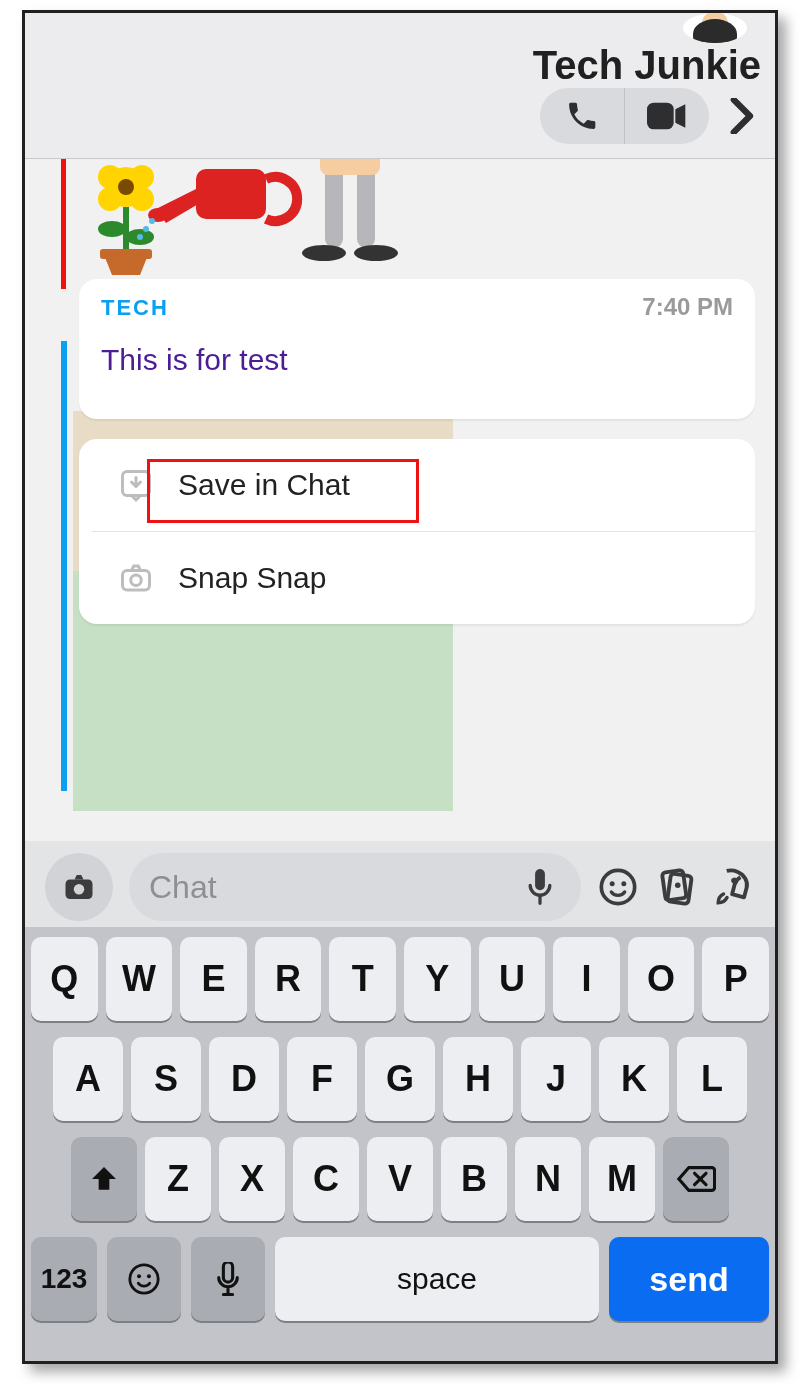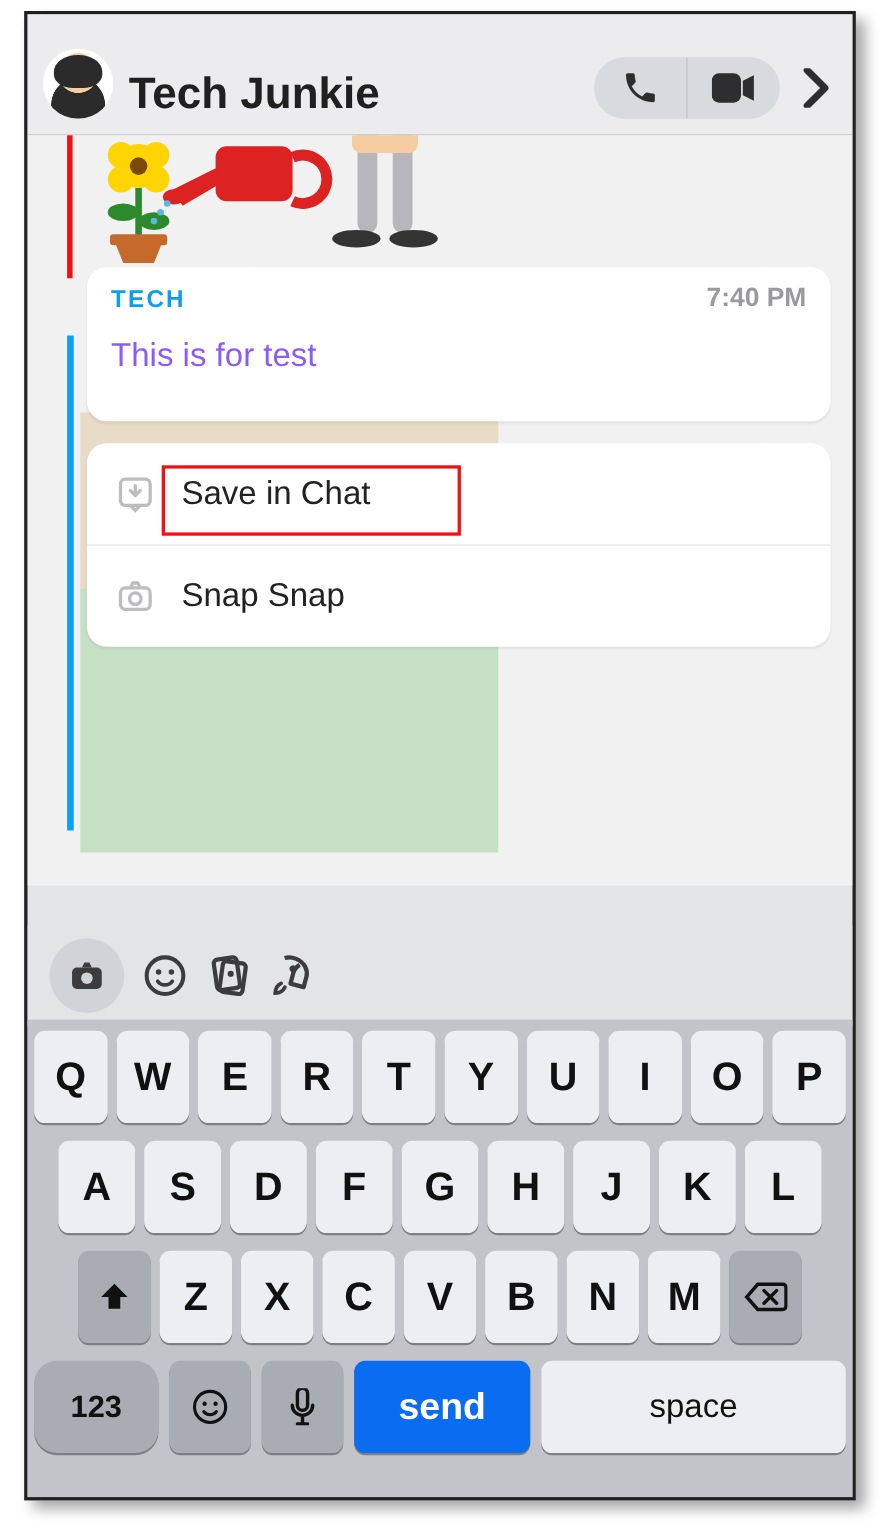--- a/index.html
+++ b/index.html
@@ -29,26 +29,27 @@
     font-size: 34px;
     letter-spacing: 1px;
     font-family: Arial, sans-serif;
   }
   .wm .a { background:#000; color:#f4c400; padding:2px 4px; }
   .wm .b { background:#000; color:#fff; padding:2px 6px 2px 2px; }
 
   
   .hdr {
     position: relative;
-    height: 110px;
+    height: 146px;
     background: #ececee;
     border-bottom: 1px solid #c9c9cc;
     display: flex;
     align-items: flex-end;
     padding: 0 14px 14px 14px;
+    flex-direction: column;
   }
   .avatar {
     width: 64px; height: 64px;
     border-radius: 50%;
     background: radial-gradient(circle at 50% 35%, #f6cda0 0 34%, transparent 35%),
                 radial-gradient(circle at 50% 80%, #2b2b2b 0 40%, transparent 41%),
                 #fff;
     margin-right: 14px;
     position: relative;
     overflow: hidden;
@@ -90,27 +91,28 @@
   }
 
   .popup{
     position:absolute; left:54px; right:20px;
     background:#fff; border-radius:18px;
     box-shadow: 0 2px 2px rgba(0,0,0,0.06);
   }
   .popup.top{ top:120px; height:140px; padding:16px 22px; }
   .popup.top .sender{ color:#0a9ff0; font-weight:800; letter-spacing:2px; font-size:22px;}
   .popup.top .time{ position:absolute; right:22px; top:14px; color:#9a9a9d; font-size:24px;font-weight:bold;}
-  .popup.top .msg{ margin-top:22px; font-size:30px; color:#8b5cf6;}
+  .popup.top .msg{ margin-top:22px; font-size:30px; color:#4c1d95;}
 
   .popup.menu{ top:280px; }
   .menu-item{
     display:flex; align-items:center; gap:24px;
     padding:28px 26px; font-size:30px; color:#222;
     border-top:1px solid #e3e3e5;
+    margin-left:13px;
   }
   .menu-item:first-child{ border-top:none;}
   .menu-item .ico{ width:36px; height:36px; color:#bdbdc0;}
   .hl-box{
     position:absolute; left:122px; top:300px;
     width:272px; height:64px;
     border:3px solid #e11; pointer-events:none;
   }
   .img-strip{
     position:absolute; left:48px; top:252px;
@@ -152,21 +154,21 @@
     box-shadow: 0 2px 0 rgba(0,0,0,.35);
     display:flex; align-items:center; justify-content:center;
     font-size:36px; font-weight:700; color:#111;
   }
   .kb-row.r1 .key{ width:67px;}
   .kb-row.r2 .key{ width:70px;}
   .kb-row.r3 .key{ width:66px;}
   .key.shift, .key.del{ width:94px; background:#a9acb3;}
   .kb-row.r4{ gap:10px;}
   .key.func{ background:#a9acb3; font-size:28px;}
-  .key.k123{ width:113px;border-radius:21px;}
+  .key.k123{ width:66px;}
   .key.emoji{ width:74px;}
   .key.mic{ width:74px;}
   .key.space{ flex:1; background:#eceef1; font-size:30px; font-weight:500;}
   .key.send{ width:160px; background:#0a6cf0; color:#fff; font-size:34px; font-weight:700;}
 
   svg{ display:block;}
 </style>
 </head>
 <body>
 
@@ -272,20 +274,29 @@
   </div>
 
   <div class="input-bar">
     <div class="round-btn">
       <svg width="36" height="36" viewBox="0 0 24 24">
           <rect x="3" y="7" width="18" height="13" rx="3" fill="#3c3c3e"></rect>
           <path d="M9 7l1.5-3h3L15 7" fill="#3c3c3e"></path>
           <circle cx="12" cy="13.5" r="3.5" fill="#d2d3d6"></circle>
         </svg>
     </div>
+    <div class="chat-input">
+      <span>Chat</span>
+      <span class="ibar-ico">
+        <svg width="26" height="36" viewBox="0 0 14 22">
+            <rect x="4" y="0" width="6" height="13" rx="3" fill="#3c3c3e"></rect>
+            <path d="M1 10a6 6 0 0 0 12 0M7 16v5" stroke="#3c3c3e" stroke-width="2" fill="none" stroke-linecap="round"></path>
+          </svg>
+      </span>
+    </div>
     <div class="ibar-ico">
       <svg width="40" height="40" viewBox="0 0 24 24">
           <circle cx="12" cy="12" r="10" fill="none" stroke="#3c3c3e" stroke-width="2.2"></circle>
           <circle cx="8.5" cy="10" r="1.5" fill="#3c3c3e"></circle>
           <circle cx="15.5" cy="10" r="1.5" fill="#3c3c3e"></circle>
           <path d="M8 15c1 1.5 2.5 2 4 2s3-.5 4-2" stroke="#3c3c3e" stroke-width="2" fill="none" stroke-linecap="round"></path>
         </svg>
     </div>
     <div class="ibar-ico">
       <svg width="42" height="42" viewBox="0 0 24 24">
@@ -356,18 +367,18 @@
             <circle cx="15.5" cy="10" r="1.4" fill="#111"></circle>
             <path d="M8 15c1 1.5 2.5 2 4 2s3-.5 4-2" stroke="#111" stroke-width="2" fill="none" stroke-linecap="round"></path>
           </svg>
       </div>
       <div class="key func mic">
         <svg width="24" height="34" viewBox="0 0 14 22">
             <rect x="4" y="0" width="6" height="13" rx="3" fill="none" stroke="#111" stroke-width="2"></rect>
             <path d="M1 10a6 6 0 0 0 12 0M7 16v5M4 21h6" stroke="#111" stroke-width="2" fill="none" stroke-linecap="round"></path>
           </svg>
       </div>
+      <div class="key space">space</div>
       <div class="key send">send</div>
-      <div class="key space">space</div>
     </div>
   </div>
 
 </div>
 
 </body></html>

